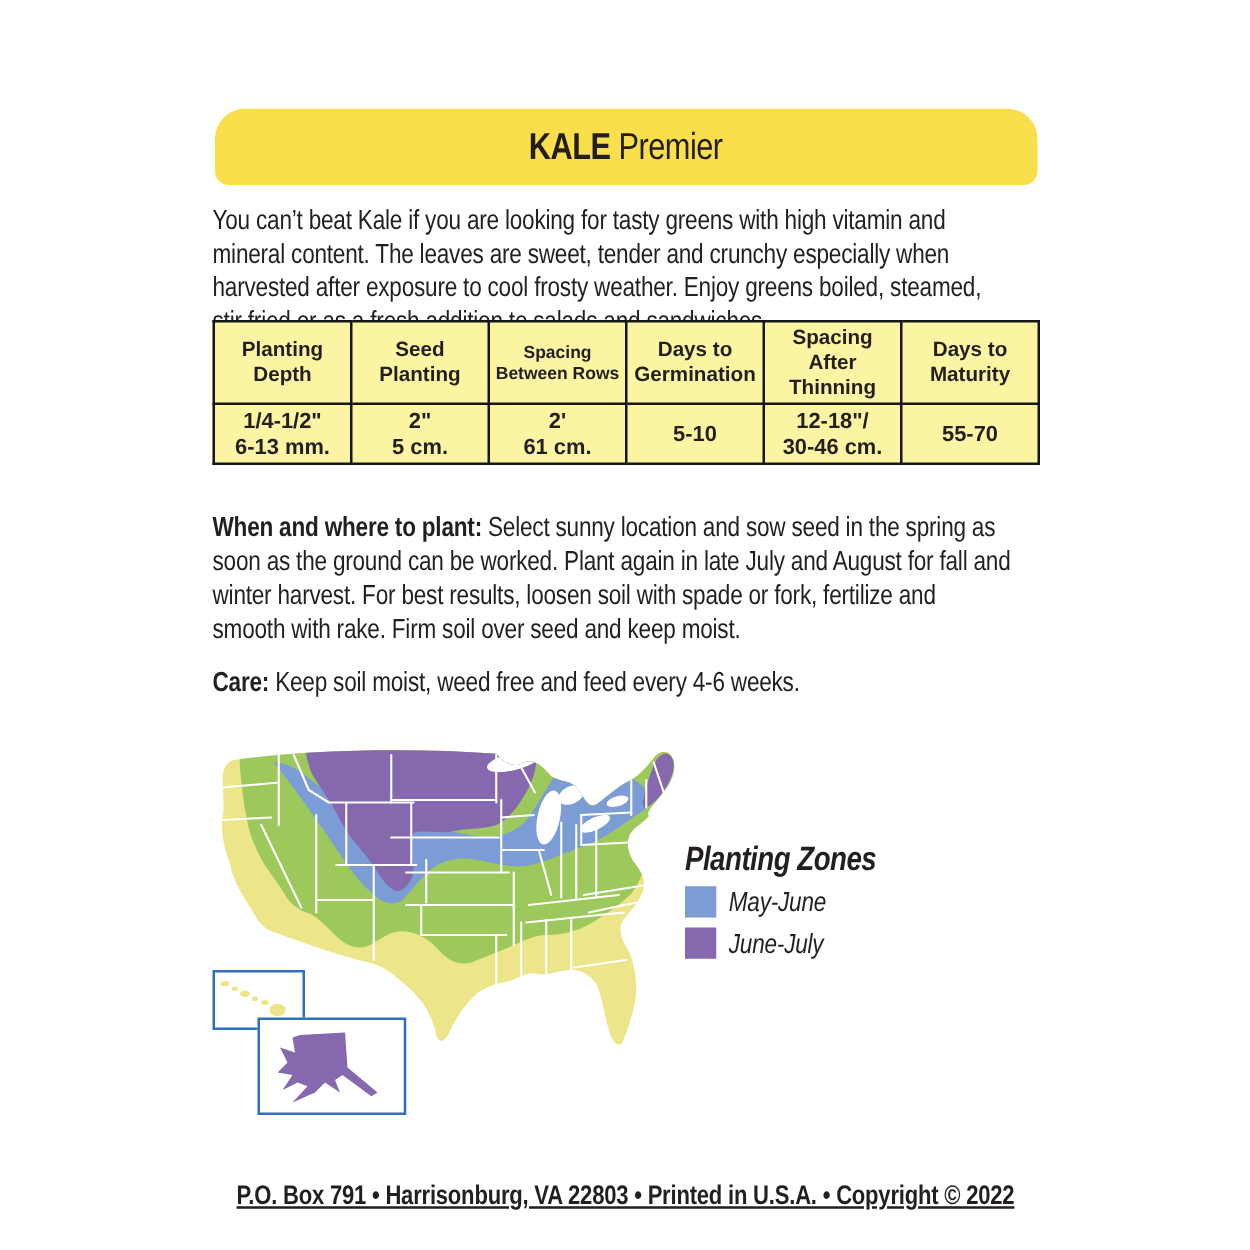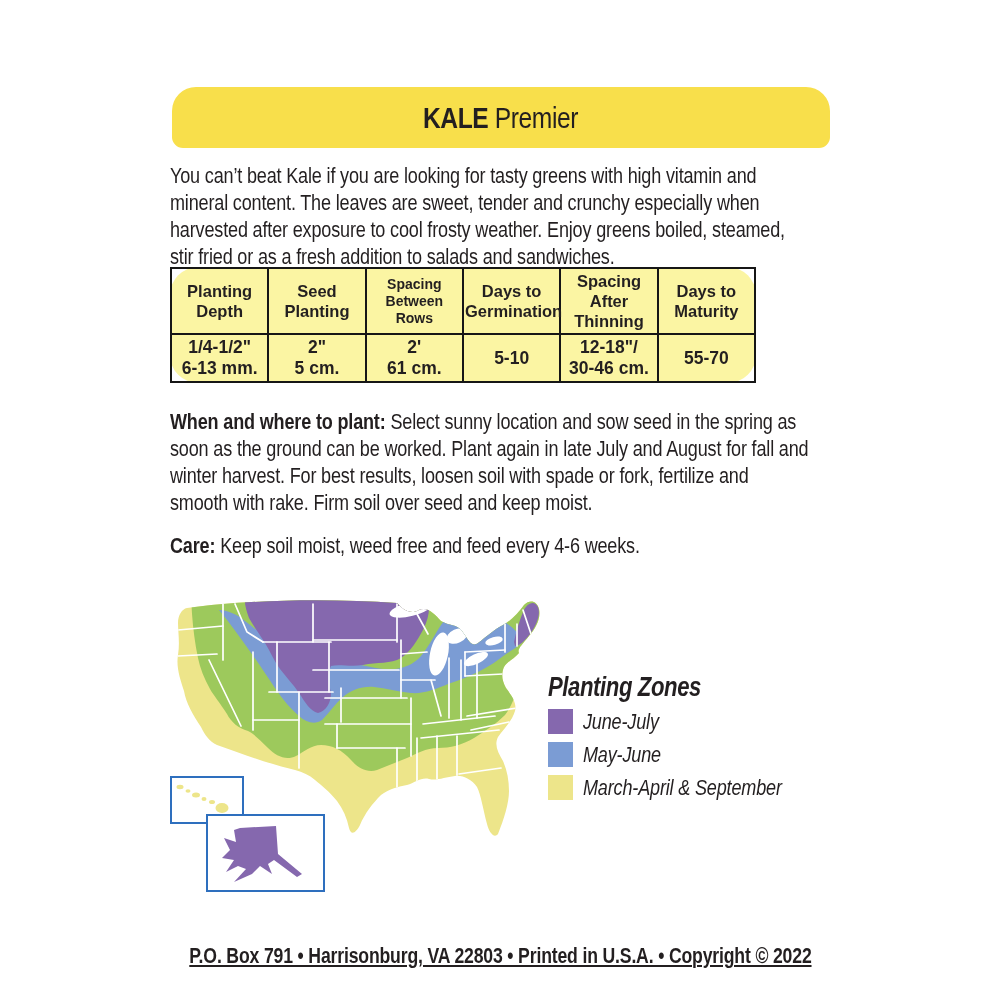--- a/index.html
+++ b/index.html
@@ -24,24 +24,23 @@
   .para{
     position:absolute;left:170px;width:810px;
     font-size:22px;line-height:27px;white-space:pre-line;letter-spacing:-0.2px;
   }
   .para b{font-weight:700;}
   #intro{top:140px;}
   #when-where{top:386px;}
   #care{top:510px;}
 
   table.specs{
-    position:absolute;left:170px;top:267px;width:586px;height:97px;
+    position:absolute;left:170px;top:256px;width:662px;height:97px;
     border-collapse:collapse;table-layout:fixed;
     background:var(--c-table_bg,#FBF5A3);
-    border-radius:28px;
   }
   table.specs th,table.specs td{
     border:2.5px solid #161616;text-align:center;vertical-align:middle;
     white-space:pre-line;font-weight:700;padding:2px 1px;
   }
   table.specs th{font-size:16.5px;line-height:1.22;height:52px;}
   table.specs th.small{font-size:14px;}
   table.specs td{font-size:17.5px;line-height:1.2;height:41px;}
 
   .mapwrap{position:absolute;left:165px;top:596px;width:385px;height:300px;}
@@ -213,28 +212,24 @@
 
 <div id="alaska-inset" class="inset">
   <svg width="110" height="69" viewBox="0 0 110 69">
     <path class="z0" d="M 32,12 L 68,10 L 70,38 L 94,58 L 89,61 L 66,44 L 60,48 L 64,58 L 52,50 L 44,58 L 26,66 L 38,53 L 30,50 L 18,56 L 26,44 L 14,42 L 22,34 L 16,22 L 28,26 L 26,14 Z"></path>
   </svg>
 </div>
 
 <div class="legend">
   <div class="lt cond">Planting Zones</div>
   <div class="row">
-    <div class="sw" style="background-color: rgb(133, 104, 174);"></div>
-    <span class="lb cond">June-July</span>
-  </div>
-  <div class="row">
     <div class="sw" style="background-color: rgb(123, 156, 212);"></div>
     <span class="lb cond">May-June</span>
   </div>
   <div class="row">
-    <div class="sw" style="background-color: rgb(237, 229, 138);"></div>
-    <span class="lb cond">March-April &amp; September</span>
+    <div class="sw" style="background-color: rgb(133, 104, 174);"></div>
+    <span class="lb cond">June-July</span>
   </div>
 </div>
 
 <div class="footer">
   <span class="cond-c">P.O. Box 791 • Harrisonburg, VA 22803 • Printed in U.S.A. • Copyright © 2022</span>
 </div>
 
 </body></html>

